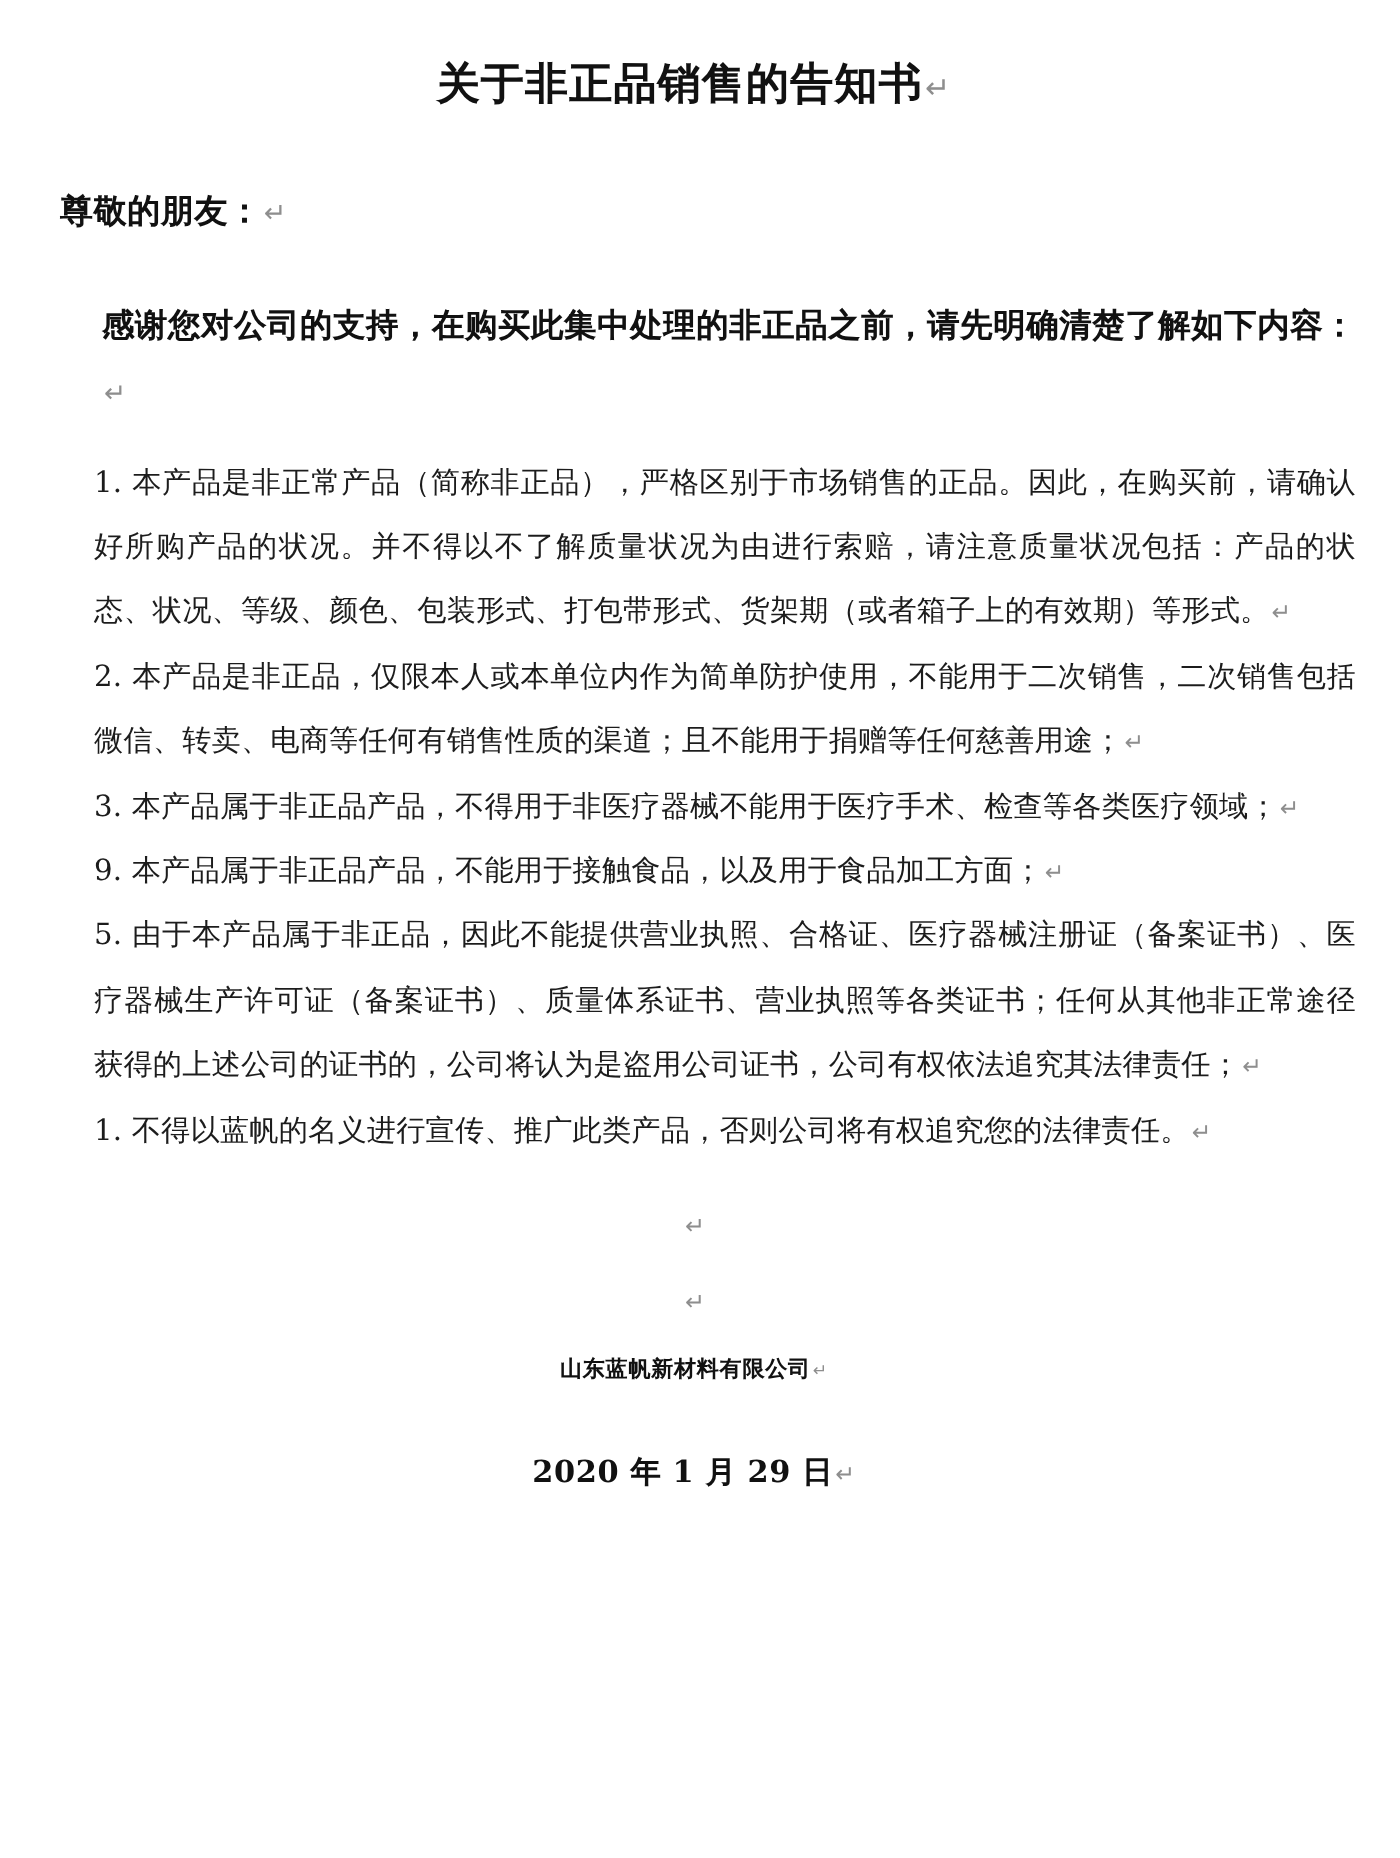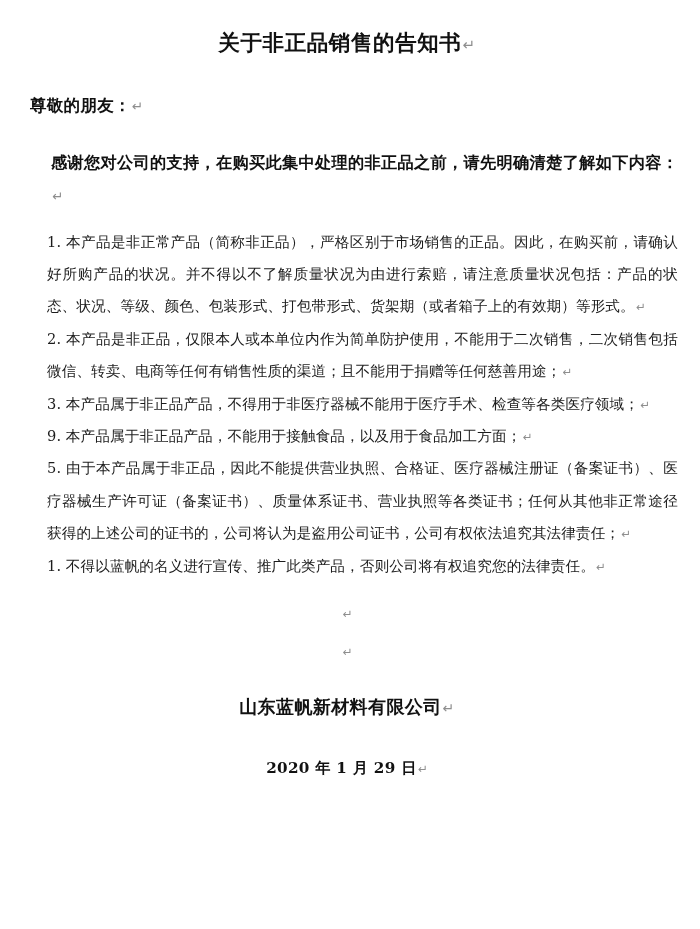--- a/index.html
+++ b/index.html
@@ -109,24 +109,24 @@
     line-height: 2.6;
     font-size: 14.6px;
     height: 38px;
   }
 
   
   .signature {
     padding-top: 6px;
   }
   .sig-company {
-    margin: 16px;
+    margin: 0;
     text-align: center;
     font-weight: bold;
-    font-size: 18px;
+    font-size: 11px;
     letter-spacing: 0.4px;
     color: #111111;
     line-height: 1.7;
   }
   .sig-date {
     margin: 12px;
     padding-top: 17px;
     text-align: center;
     font-weight: bold;
     font-size: 15.2px;

